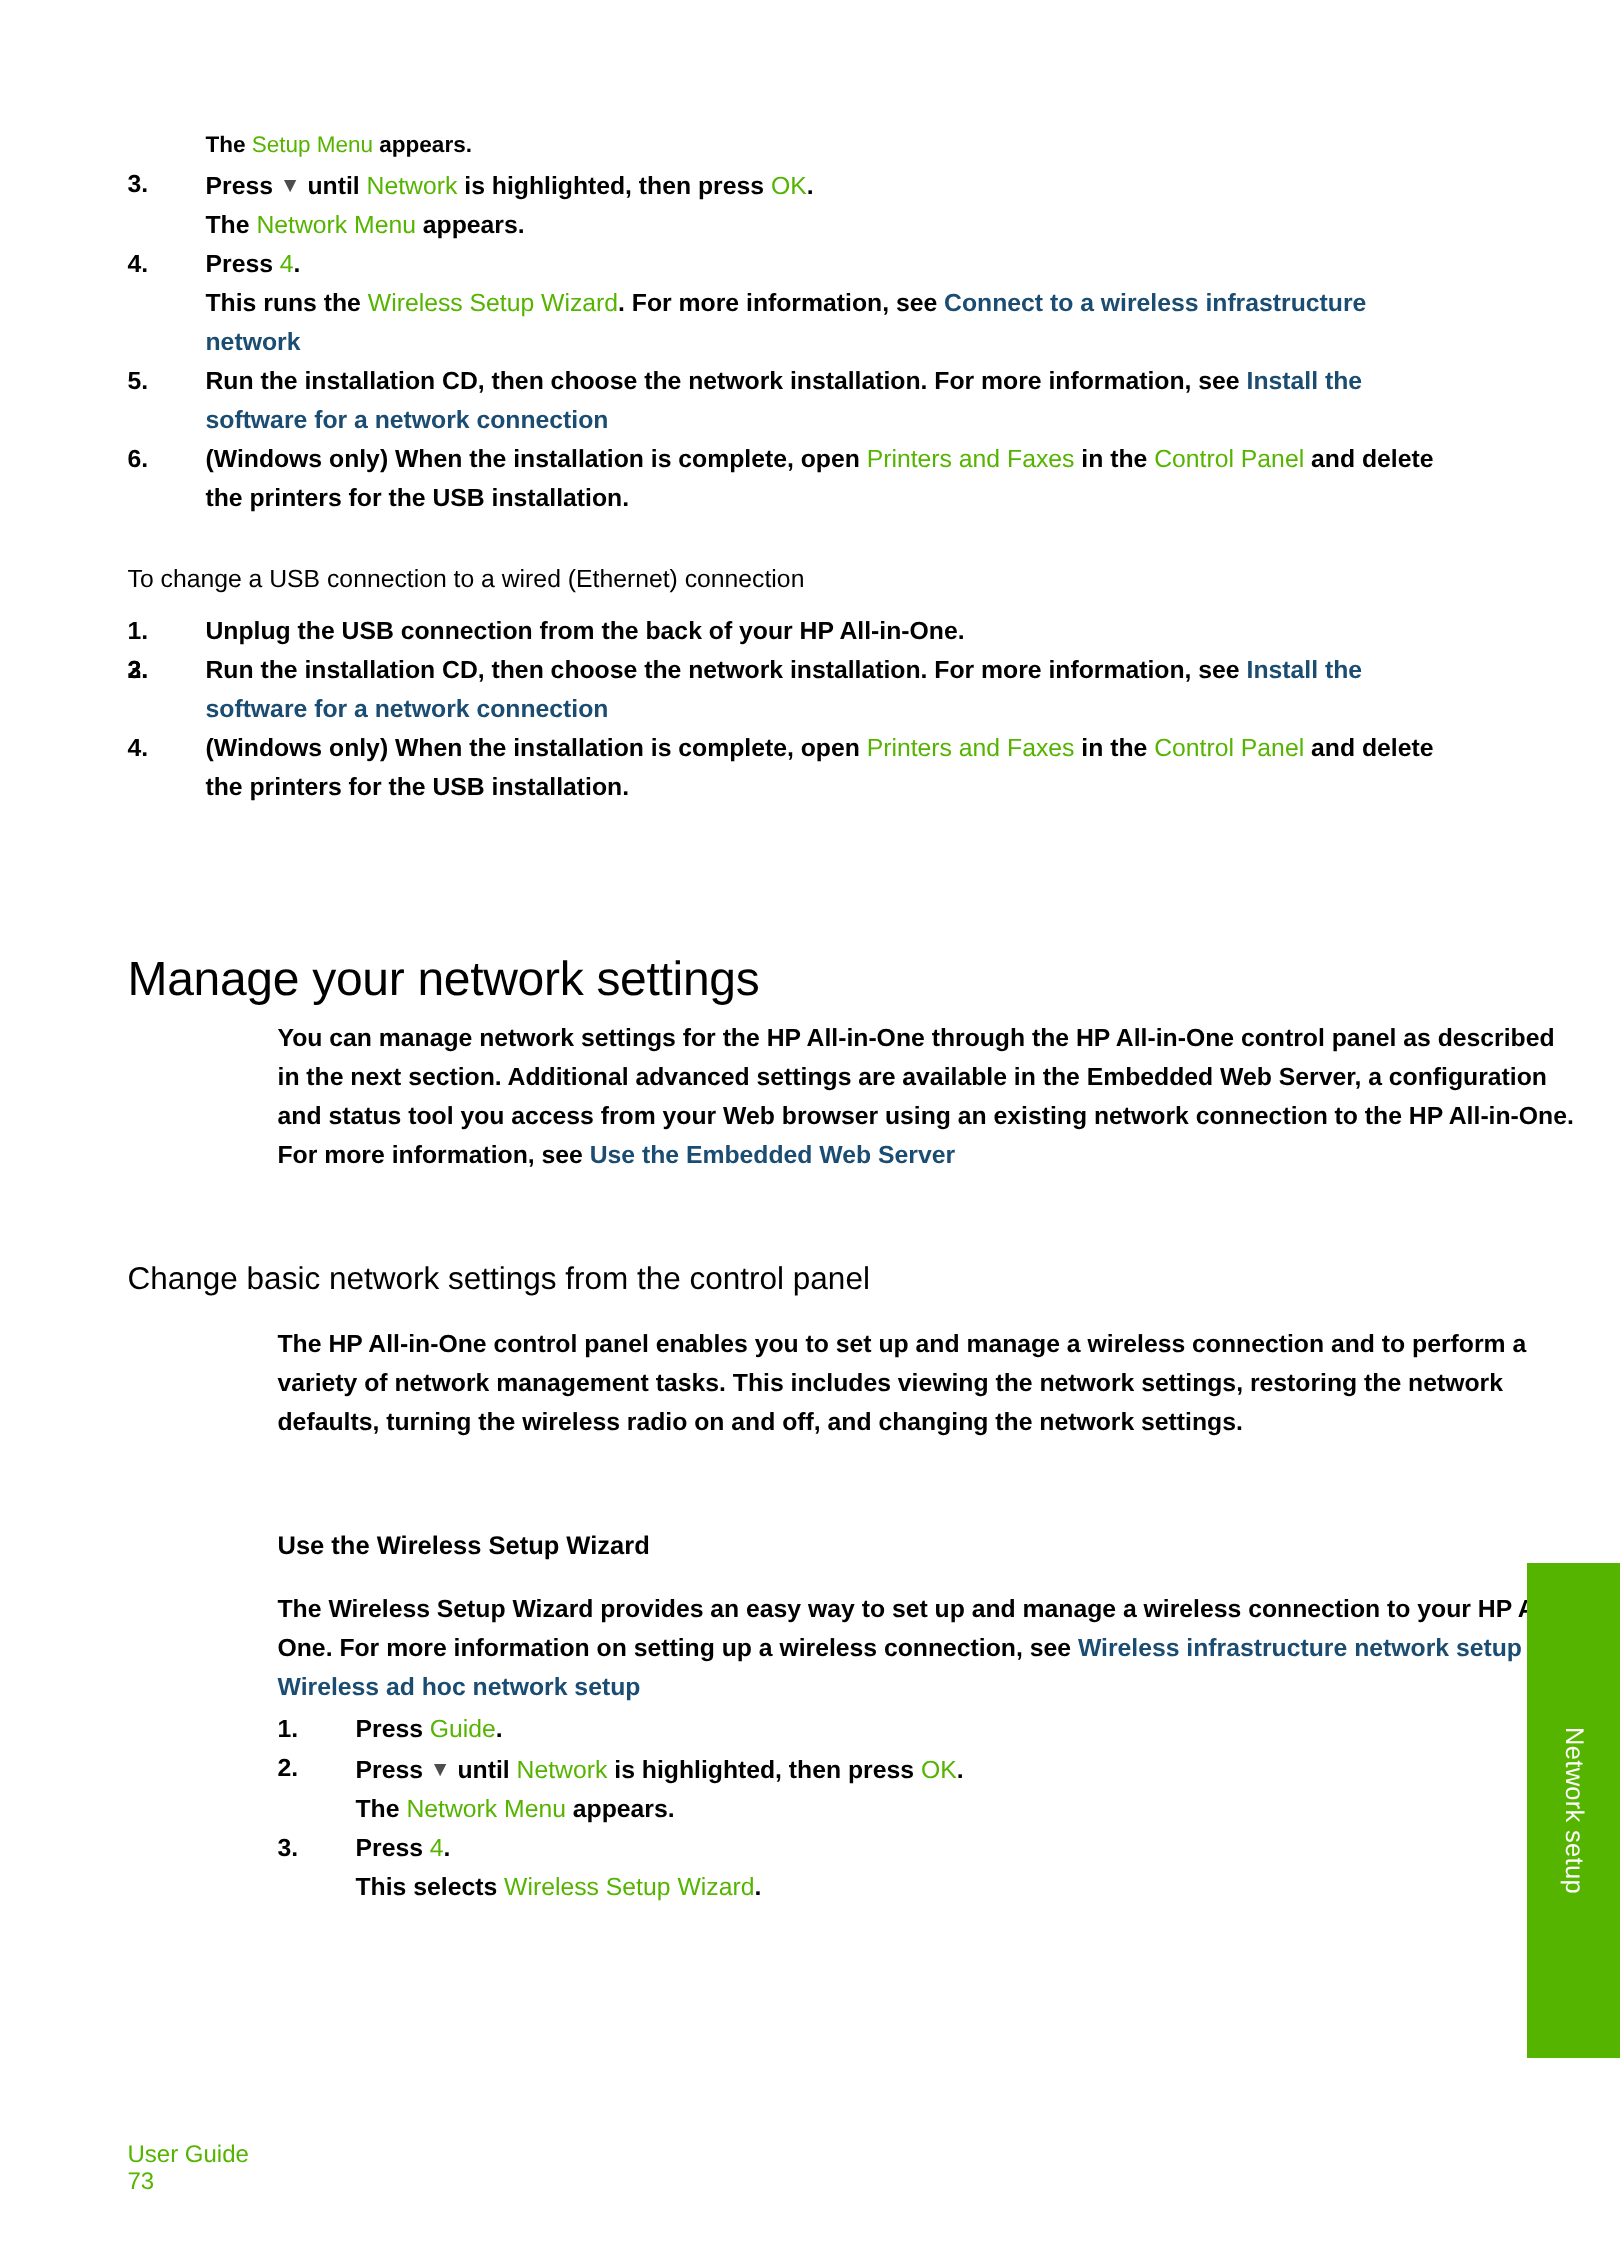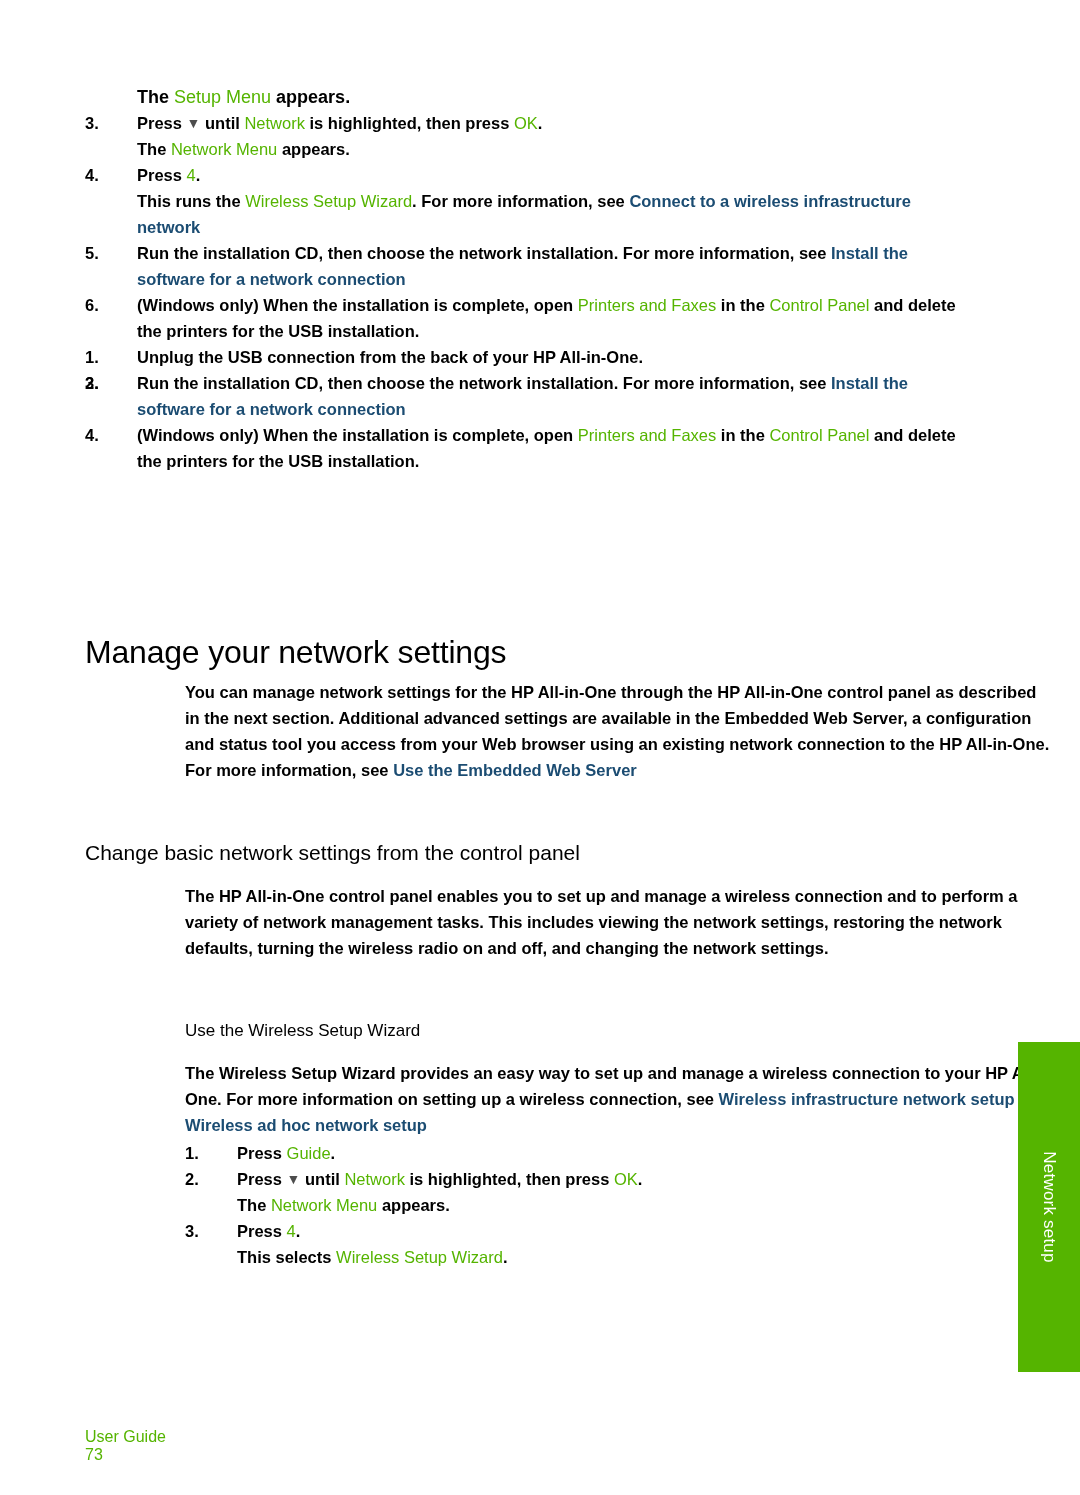--- a/index.html
+++ b/index.html
@@ -82,21 +82,21 @@
     font-weight: bold;
   }
   ol.steps > li .sub {
     display: block;
     font-weight: bold;
   }
 
   
   .cont {
     padding-left: 52px;
-    font-size: 18px;
+    font-size: 15px;
     line-height: 26px;
     font-weight: bold;
   }
 
   
   .proc-head {
     font-size: 16.5px;
     line-height: 26px;
     font-weight: normal;
     color: #000000;
@@ -126,21 +126,21 @@
     font-weight: normal;
     color: #000000;
   }
   h3.h-sub {
     position: absolute;
     left: 185px;
     top: 1019px;
     margin: 0;
     font-size: 17px;
     line-height: 24px;
-    font-weight: normal;
+    font-weight: bold;
     color: #000000;
   }
 
   
   .blk {
     position: absolute;
     font-size: 16.5px;
     line-height: 26px;
     font-weight: bold;
   }
@@ -188,20 +188,21 @@
 
       <li>
         <span class="num">5.</span><span>Run the installation CD, then choose the network installation. For more information, see </span><span class="link">Install the software for a network connection</span>
       </li>
 
       <li>
         <span class="num">6.</span><span>(Windows only) When the installation is complete, open </span><span class="ui">Printers and Faxes</span><span> in the </span><span class="ui">Control Panel</span><span> and delete the printers for the USB installation.</span>
       </li>
     </ol>
 
+    <div class="proc-head">To change a USB connection to a wired (Ethernet) connection</div>
 
     <ol class="steps">
       <li>
         <span class="num">1.</span><span>Unplug the USB connection from the back of your HP All-in-One.</span>
       </li>
       <li>
         <span class="num">2.</span>
       </li>
       <li>
         <span class="num">3.</span><span>Run the installation CD, then choose the network installation. For more information, see </span><span class="link">Install the software for a network connection</span>

